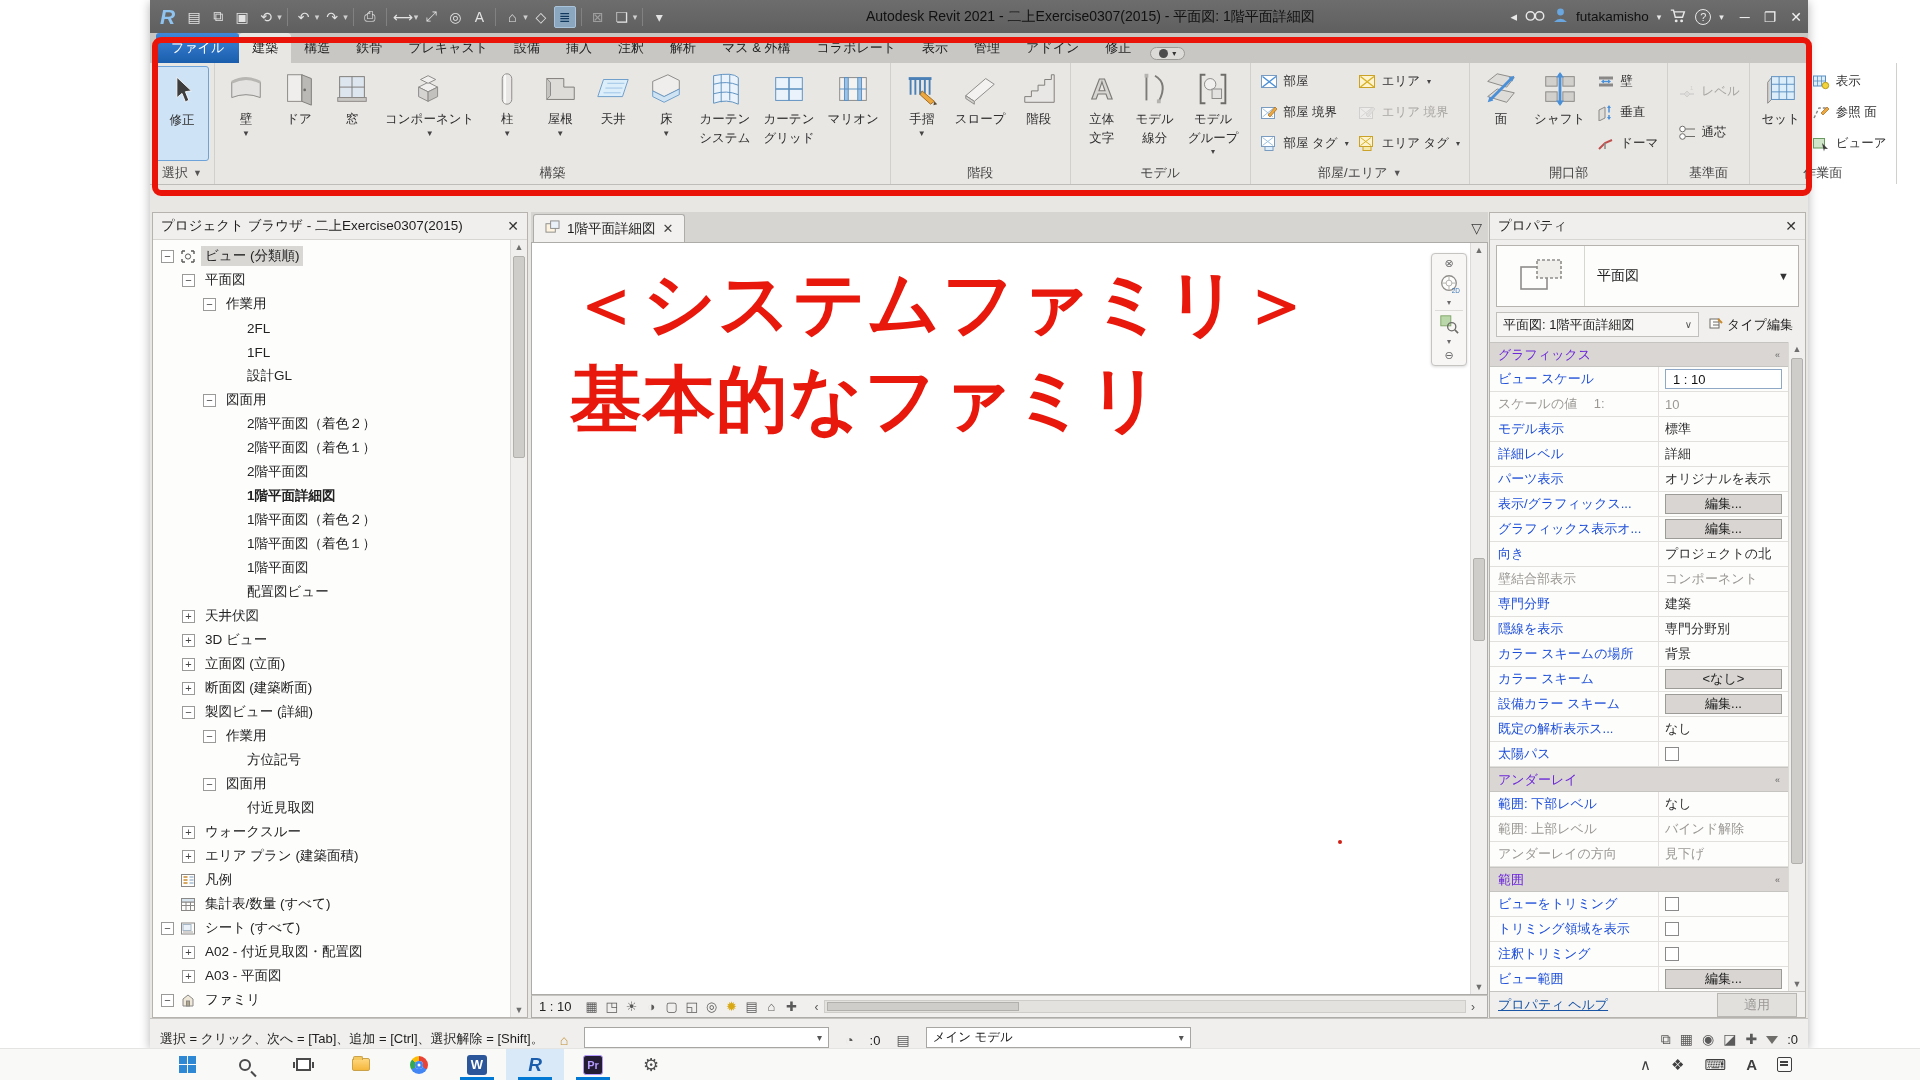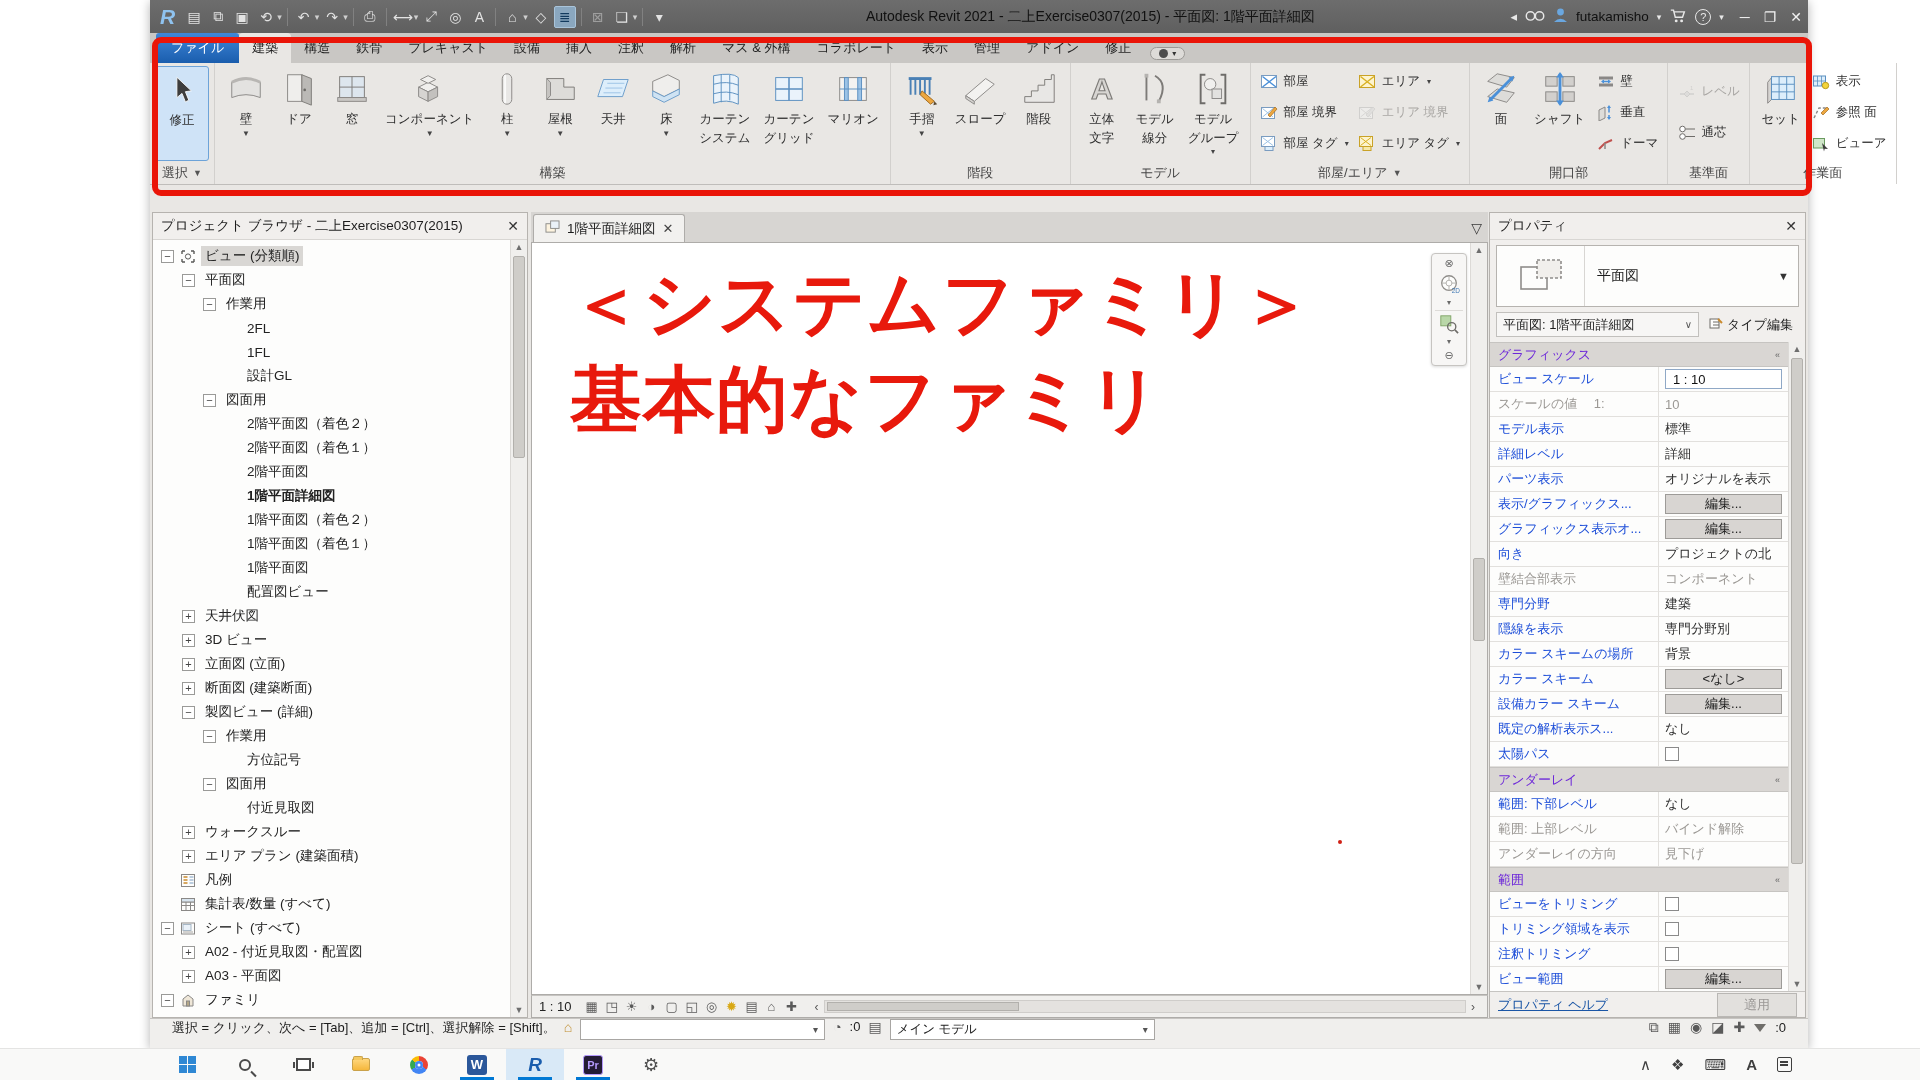--- a/index.html
+++ b/index.html
@@ -129,21 +129,21 @@
   .prow.section .pin{margin-right:8px;font-size:9px;color:#666;}
   .pv .vinput{flex:1;background:#fff;border:1px solid #8fa8c6;height:20px;display:flex;align-items:center;padding:0 7px;color:#111;}
   .pv .vbtn{flex:1;background:#d8d5d2;border:1px solid #9d9b98;height:20px;display:flex;align-items:center;justify-content:center;color:#222;}
   .pv .vcheck{width:14px;height:14px;background:#fff;border:1px solid #8a8a8a;}
   .pfoot{height:26px;display:flex;align-items:center;padding:0 8px;border-top:1px solid #c6c4c1;background:#f1efed;}
   .pfoot .phelp{color:#1a55a5;text-decoration:underline;font-size:13px;}
   .pfoot .papply{margin-left:auto;background:#e2e0dd;border:1px solid #b9b7b4;color:#9a9896;padding:2px 26px;font-size:13px;}
 
   
   .statusbar{position:absolute;left:0;right:0;bottom:0;height:30px;background:#f0efed;border-top:1px solid #c6c4c1;
-    display:flex;align-items:flex-start;font-size:13px;color:#1d1d1d;padding:0 22px;gap:8px;}
+    display:flex;align-items:flex-end;font-size:13px;color:#1d1d1d;padding:0 10px;gap:16px;}
   .sb-combo{height:21px;background:#fff;border:1px solid #a8a6a3;display:flex;align-items:center;padding:0 6px;font-size:12.5px;color:#222;}
   .sb-combo .dd{margin-left:auto;color:#555;font-size:10px;padding-left:8px;}
   .sb-ico{font-size:14px;color:#5a5a5a;}
   .sb-right{margin-left:auto;display:flex;align-items:center;gap:9px;}
   .funnel{width:0;height:0;border-left:6px solid transparent;border-right:6px solid transparent;border-top:8px solid #6f6d6a;display:inline-block;}
 
   
   .taskbar{position:absolute;left:0;bottom:0;width:1920px;height:32px;background:#f9f9f8;
     border-top:1px solid #e4e4e3;display:flex;align-items:stretch;z-index:70;}
   .tb-icons{display:flex;align-items:stretch;margin-left:158px;}

